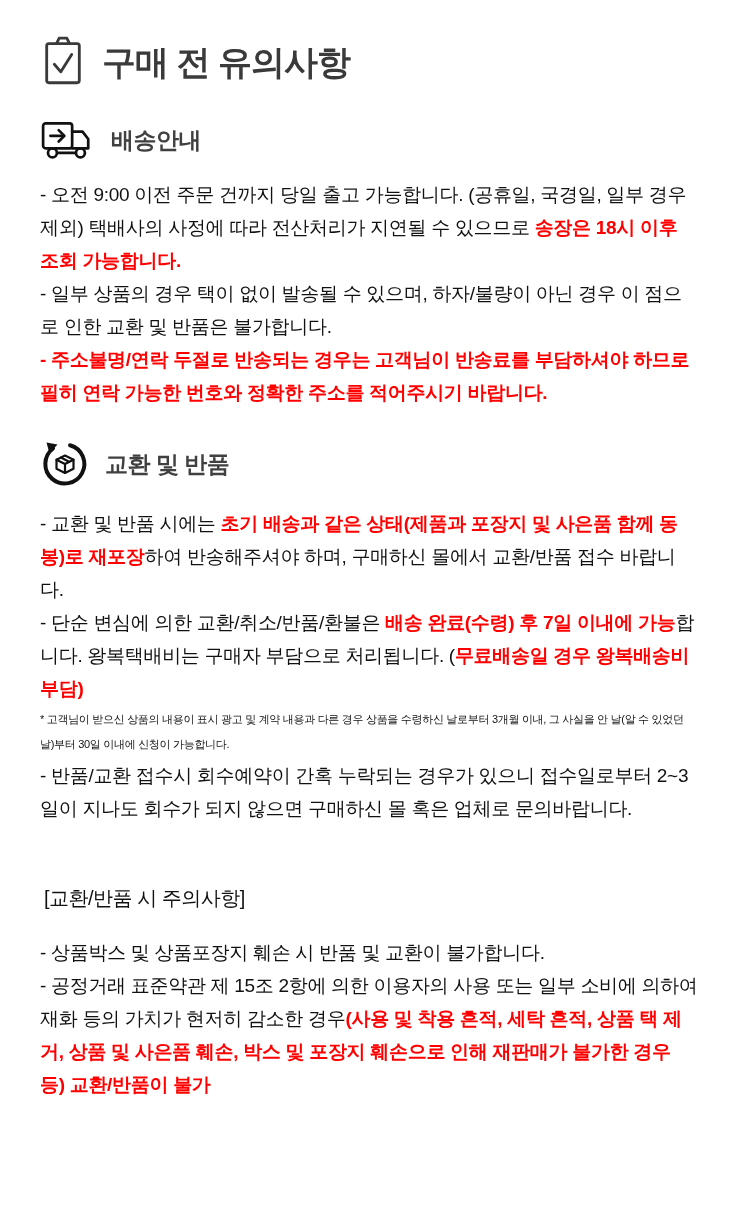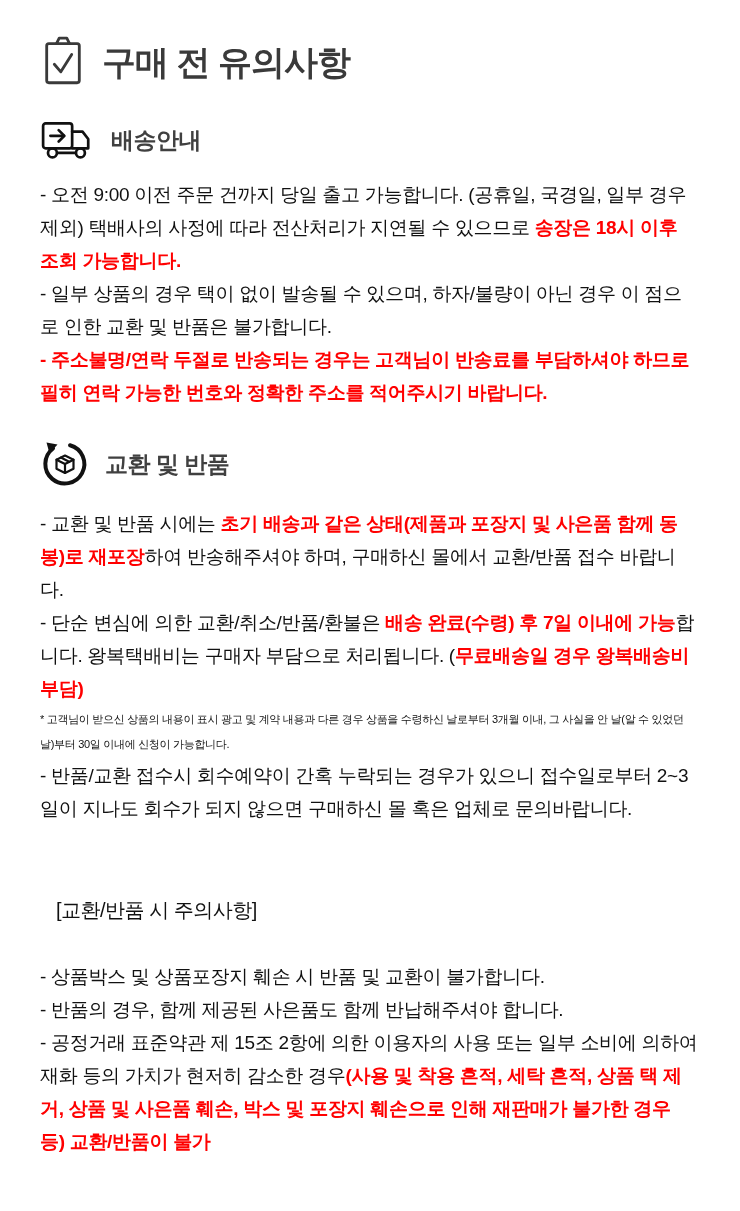--- a/index.html
+++ b/index.html
@@ -11,21 +11,21 @@
   .page-title-row h1{font-size:34px;font-weight:bold;color:#3a3a3a;margin:0;letter-spacing:-1px;}
   .title-icon svg{display:block;}
 
   
   section{margin:0;}
   .sec-head{display:flex;align-items:center;gap:15px;margin:30px 0 18px 0;}
   .sec-head h2{font-size:23px;font-weight:bold;color:#404040;margin:0;letter-spacing:-0.5px;}
   .sec-icon svg{display:block;}
 
   .sec-head.plain{margin:56px 0 20px 0;}
-  .sec-head.plain h3{font-size:20px;font-weight:normal;color:#111;margin:16px;letter-spacing:-0.5px;}
+  .sec-head.plain h3{font-size:20px;font-weight:normal;color:#111;margin:4px;letter-spacing:-0.5px;}
 
   
   .paras{font-size:19px;line-height:33px;letter-spacing:-0.3px;}
   .para{margin:0;}
   .para.small{font-size:11px;line-height:25px;padding:2px 0;}
   .seg-n{font-weight:normal;color:#111;}
   .seg-b{font-weight:normal;color:#111;}
   .seg-rb{font-weight:bold;color:var(--accent-red,#ff0000);}
 </style>
 </head>
@@ -86,18 +86,17 @@
         <p class="para"><span class="seg-n">- 반품/교환 접수시 회수예약이 간혹 누락되는 경우가 있으니 접수일로부터 2~3일이 지나도 회수가 되지 않으면 구매하신 몰 혹은 업체로 문의바랍니다.</span></p>
       </div>
   </section>
 
   <section>
     <div class="sec-head plain">
       <h3>[교환/반품 시 주의사항]</h3>
     </div>
     <div class="paras">
         <p class="para"><span class="seg-b">- 상품박스 및 상품포장지 훼손 시 반품 및 교환이 불가합니다.</span></p>
-        <p class="para"><span class="seg-n">- 반품의 경우, 함께 제공된 사은품도 함께 반납해주셔야 합니다.</span></p>
         <p class="para"><span class="seg-n">- 공정거래 표준약관 제 15조 2항에 의한 이용자의 사용 또는 일부 소비에 의하여 재화 등의 가치가 현저히 감소한 경우</span><span class="seg-rb">(사용 및 착용 흔적, 세탁 흔적, 상품 택 제거, 상품 및 사은품 훼손, 박스 및 포장지 훼손으로 인해 재판매가 불가한 경우 등) 교환/반품이 불가</span></p>
       </div>
   </section>
 
 </div>
 
 </body></html>

